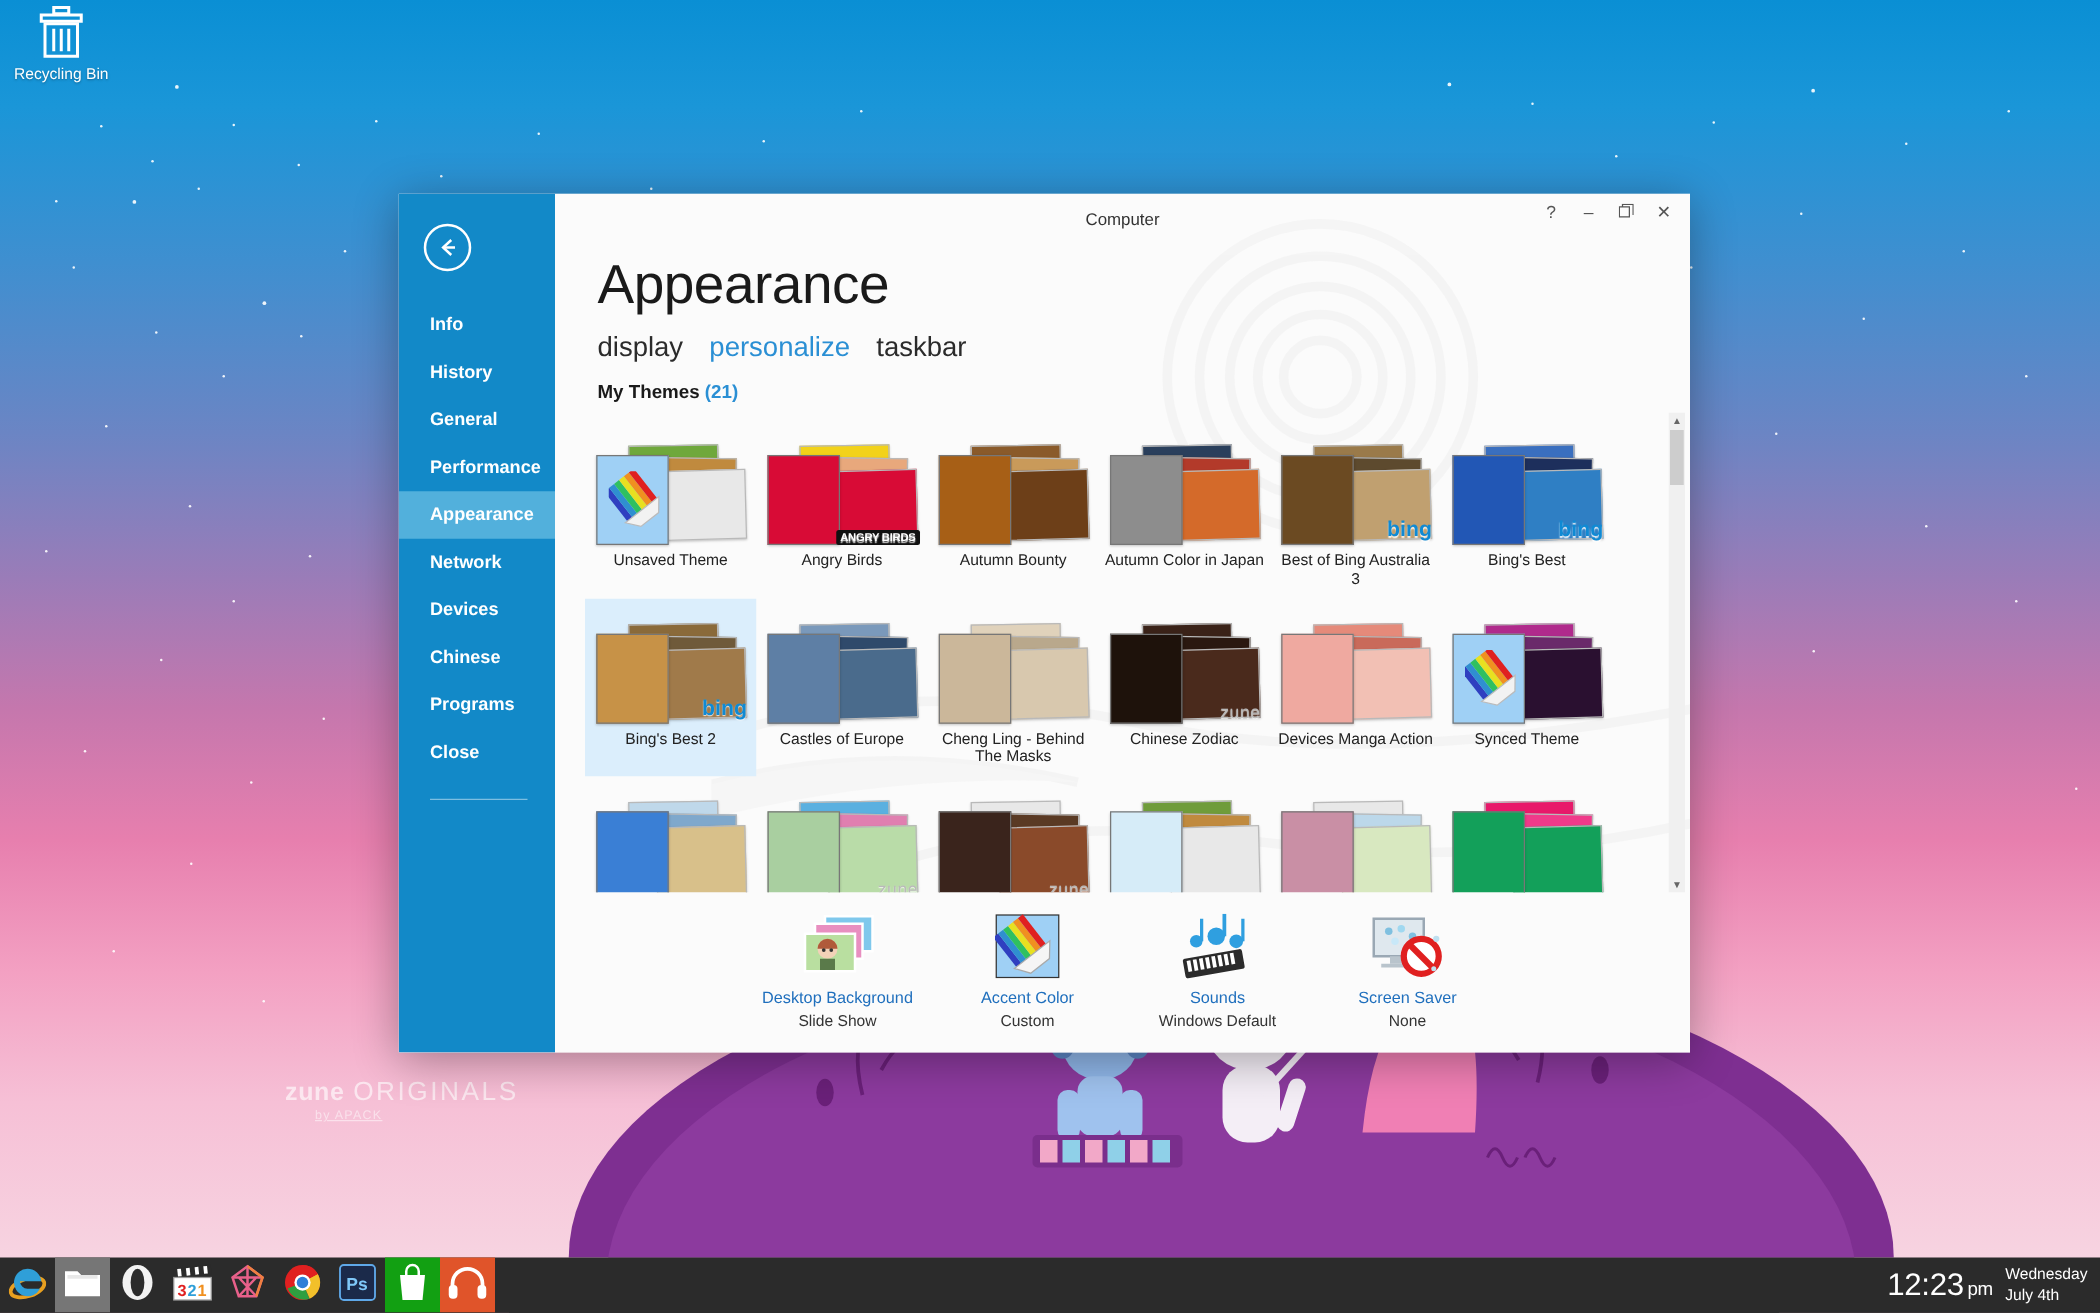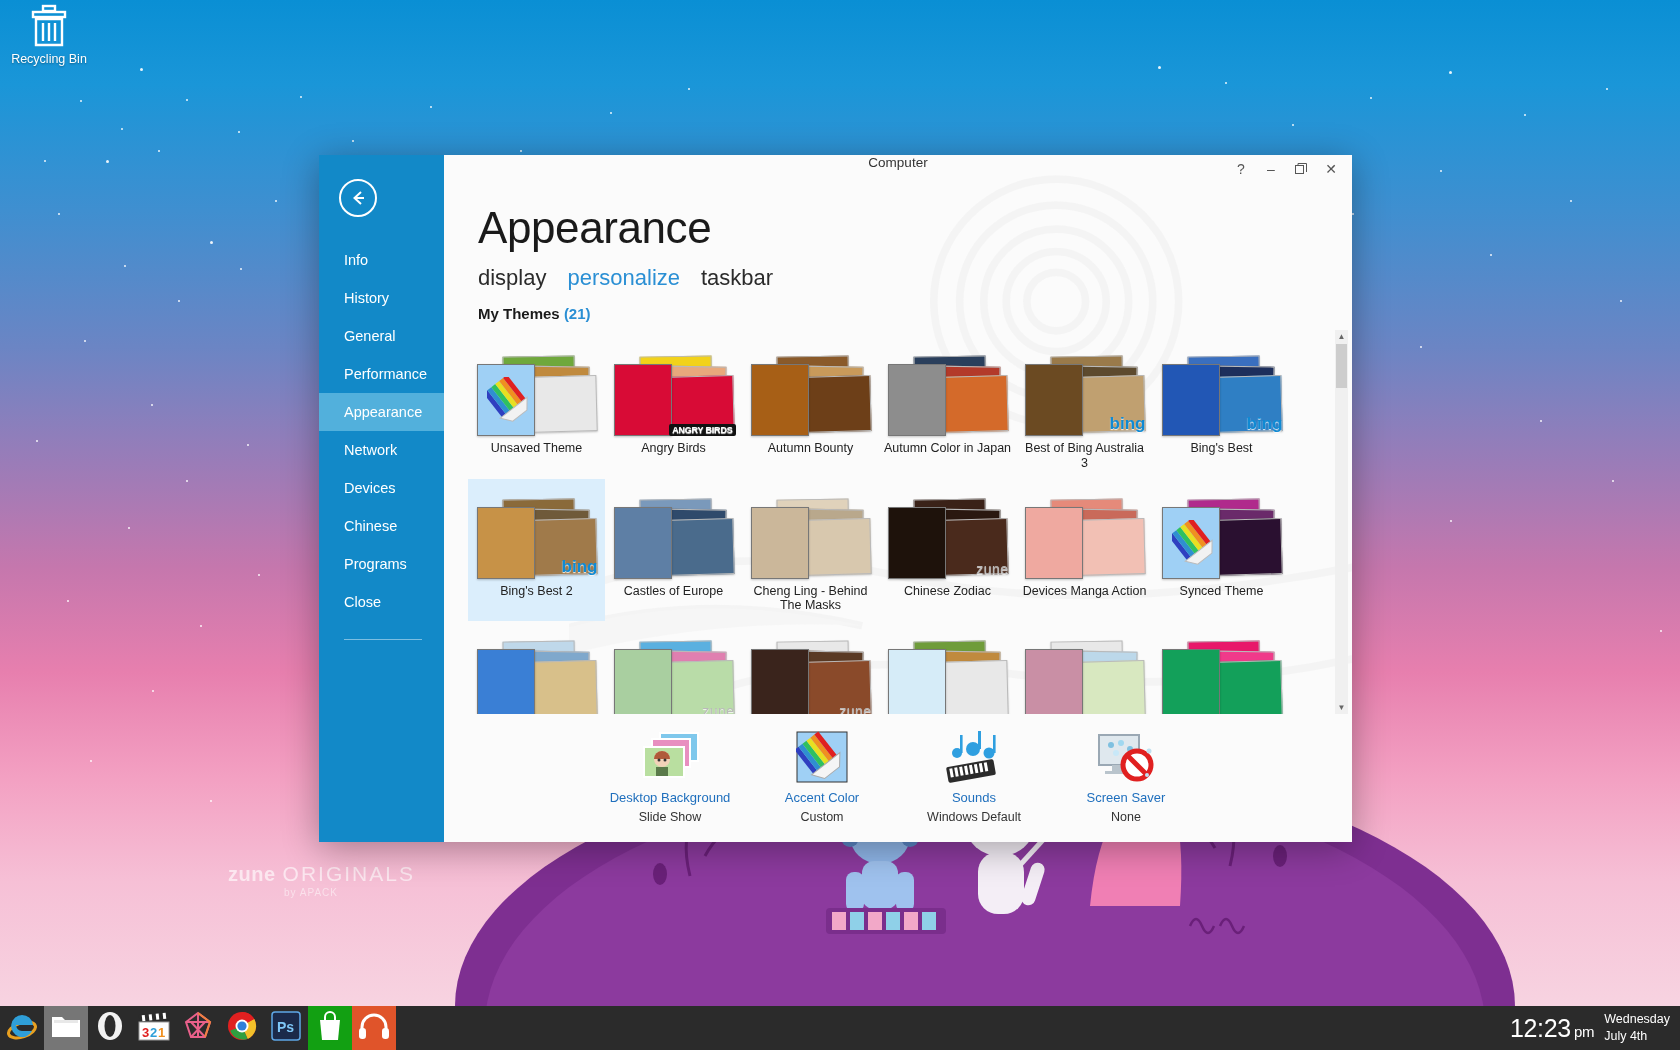--- a/index.html
+++ b/index.html
@@ -32,21 +32,21 @@
 
   
   #zune-wm {
     position: absolute; left: 228px; top: 862px;
     color: rgba(255,255,255,.62);
     font-size: 21px; letter-spacing: .5px;
     display: flex; align-items: baseline; gap: 7px;
   }
   #zune-wm .zlogo { font-size: 20px; font-weight: 700; }
   #zune-wm .orig { font-weight: 300; letter-spacing: 2px; }
-  #zune-wm-by { position:absolute; left: 284px; top: 887px; color: rgba(255,255,255,.5); font-size: 10px; letter-spacing: 1px;}
+  #zune-wm-by { position:absolute; left: 252px; top: 887px; color: rgba(255,255,255,.5); font-size: 10px; letter-spacing: 1px; text-decoration: underline;}
 
   
   #recycling-bin {
     position: absolute; left: 8px; top: 4px;
     width: 82px; text-align: center;
     color: #fff;
   }
   #recycling-bin .bin-glyph { display:block; margin: 0 auto; }
   #recycling-bin .label {
     display: block; font-size: 12.5px; margin-top: 2px;
@@ -80,21 +80,21 @@
     padding-top: 12px;
     z-index: 3;
   }
   #back-button {
     width: 38px; height: 38px;
     border: 2px solid #fff; border-radius: 50%;
     margin: 12px 0 0 20px;
     display: flex; align-items: center; justify-content: center;
     cursor: pointer;
   }
-  .nav-list { margin-top: 24px; list-style: none; }
+  .nav-list { margin-top: 24px; list-style: none; font-weight: bold; }
   .nav-item {
     height: 38px; line-height: 38px;
     padding-left: 25px;
     font-size: 14.5px;
     cursor: pointer;
     white-space: nowrap;
   }
   .nav-item.active { background: #52b0dc; }
   .nav-sep {
     height: 1px; background: rgba(255,255,255,.45);
@@ -104,21 +104,21 @@
   
   #content {
     flex: 1 1 auto;
     position: relative;
     background: #fbfbfb;
     display: flex; flex-direction: column;
     overflow: hidden;
   }
   #titlebar {
     height: 28px; position: relative; flex: 0 0 28px;
-    display: flex; align-items: flex-start; justify-content: center;
+    display: flex; align-items: flex-end; justify-content: center;
     z-index: 4;
   }
   #win-title { font-size: 13.5px; color: #333; }
   #win-controls {
     position: absolute; right: 6px; top: 0; height: 28px;
     display: flex; align-items: center; gap: 0px;
   }
   .wctl {
     width: 30px; height: 26px;
     display:flex; align-items:center; justify-content:center;

